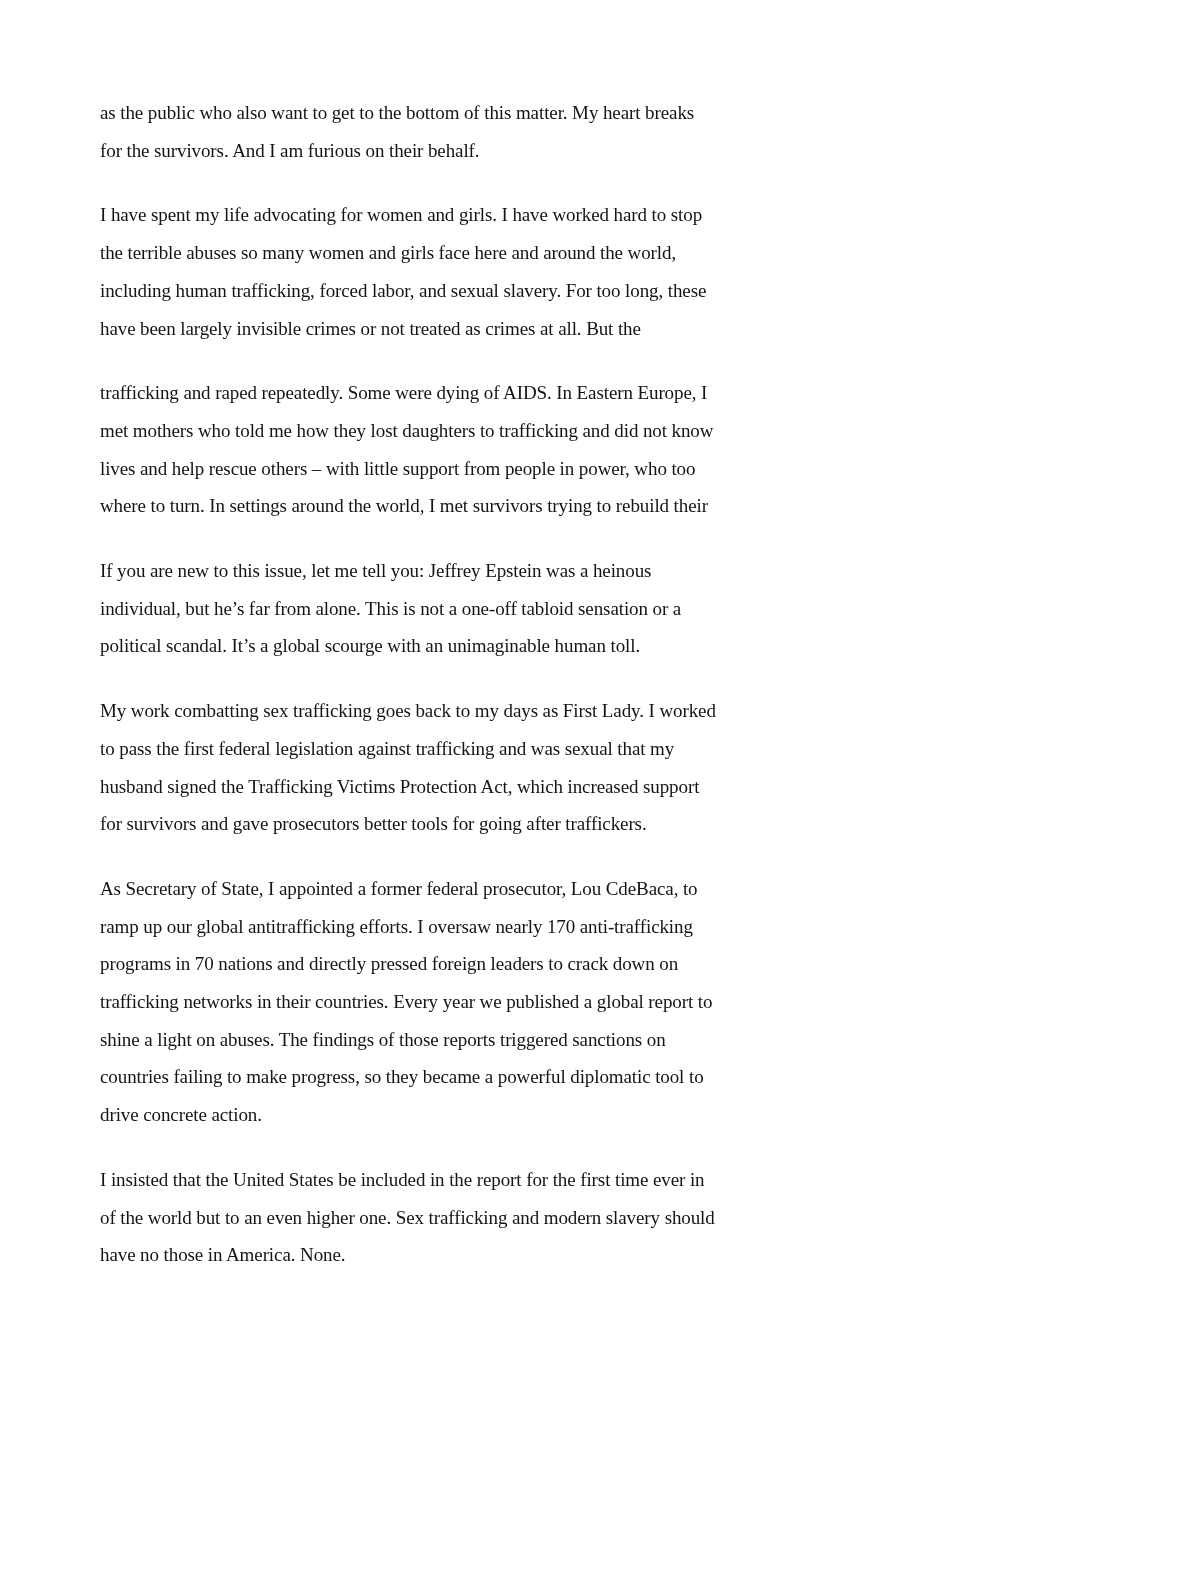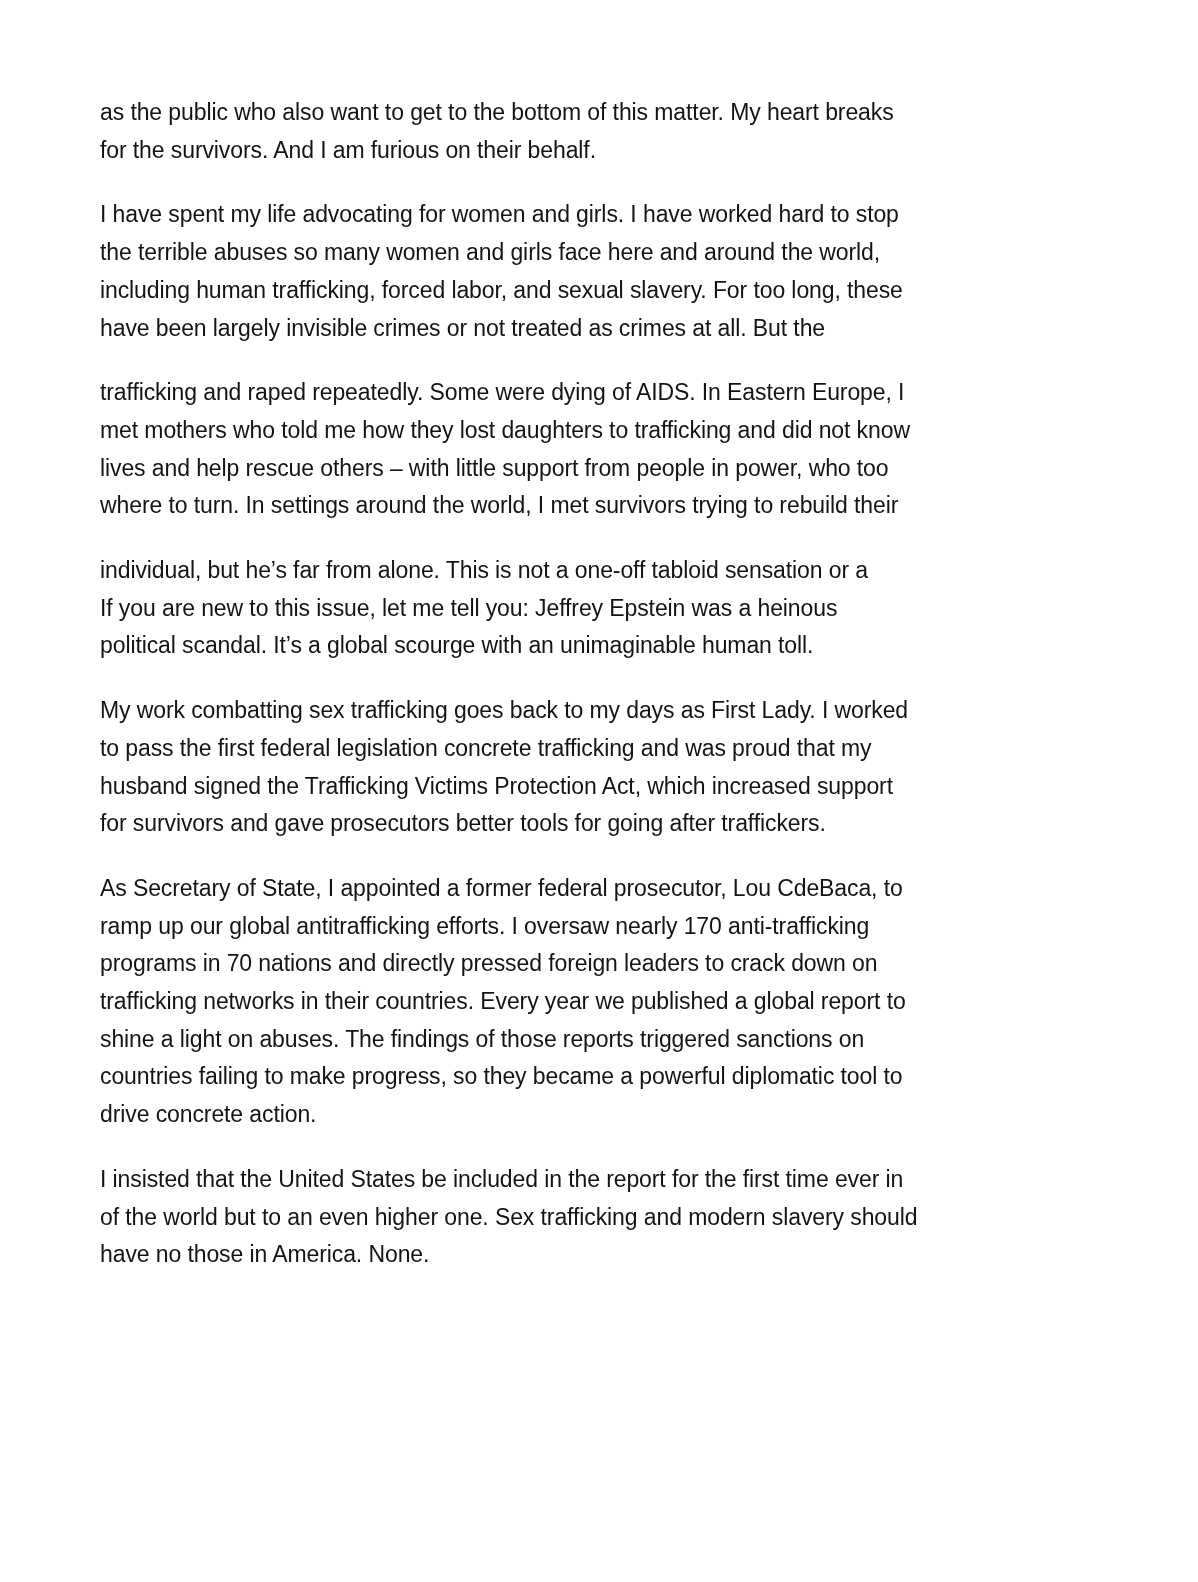--- a/index.html
+++ b/index.html
@@ -11,22 +11,22 @@
       width: 1198px;
       height: 1582px;
       position: relative;
       overflow: hidden;
     }
     .page {
       position: absolute;
       left: 100px;
       top: 94px;
       width: 1040px;
-      font-family: Liberation Sans, sans-serif;
-      font-size: 23px;
+      font-family: Liberation Serif, serif;
+      font-size: 19px;
       line-height: 37.7px;
       color: #141414;
       letter-spacing: -0.1px;
     }
     .para {
       margin: 0 0 27px 0;
     }
     .line {
       display: block;
       white-space: nowrap;
@@ -46,27 +46,27 @@
     <span class="line">including human trafficking, forced labor, and sexual slavery. For too long, these</span>
     <span class="line">have been largely invisible crimes or not treated as crimes at all. But the</span>
   </div>
   <div class="para">
     <span class="line">trafficking and raped repeatedly. Some were dying of AIDS. In Eastern Europe, I</span>
     <span class="line">met mothers who told me how they lost daughters to trafficking and did not know</span>
     <span class="line">lives and help rescue others – with little support from people in power, who too</span>
     <span class="line">where to turn. In settings around the world, I met survivors trying to rebuild their</span>
   </div>
   <div class="para">
+    <span class="line">If you are new to this issue, let me tell you: Jeffrey Epstein was a heinous</span>
     <span class="line">individual, but he’s far from alone. This is not a one-off tabloid sensation or a</span>
-    <span class="line">If you are new to this issue, let me tell you: Jeffrey Epstein was a heinous</span>
     <span class="line">political scandal. It’s a global scourge with an unimaginable human toll.</span>
   </div>
   <div class="para">
     <span class="line">My work combatting sex trafficking goes back to my days as First Lady. I worked</span>
-    <span class="line">to pass the first federal legislation concrete trafficking and was proud that my</span>
+    <span class="line">to pass the first federal legislation against trafficking and was sexual that my</span>
     <span class="line">husband signed the Trafficking Victims Protection Act, which increased support</span>
     <span class="line">for survivors and gave prosecutors better tools for going after traffickers.</span>
   </div>
   <div class="para">
     <span class="line">As Secretary of State, I appointed a former federal prosecutor, Lou CdeBaca, to</span>
     <span class="line">ramp up our global antitrafficking efforts. I oversaw nearly 170 anti-trafficking</span>
     <span class="line">programs in 70 nations and directly pressed foreign leaders to crack down on</span>
     <span class="line">trafficking networks in their countries. Every year we published a global report to</span>
     <span class="line">shine a light on abuses. The findings of those reports triggered sanctions on</span>
     <span class="line">countries failing to make progress, so they became a powerful diplomatic tool to</span>

